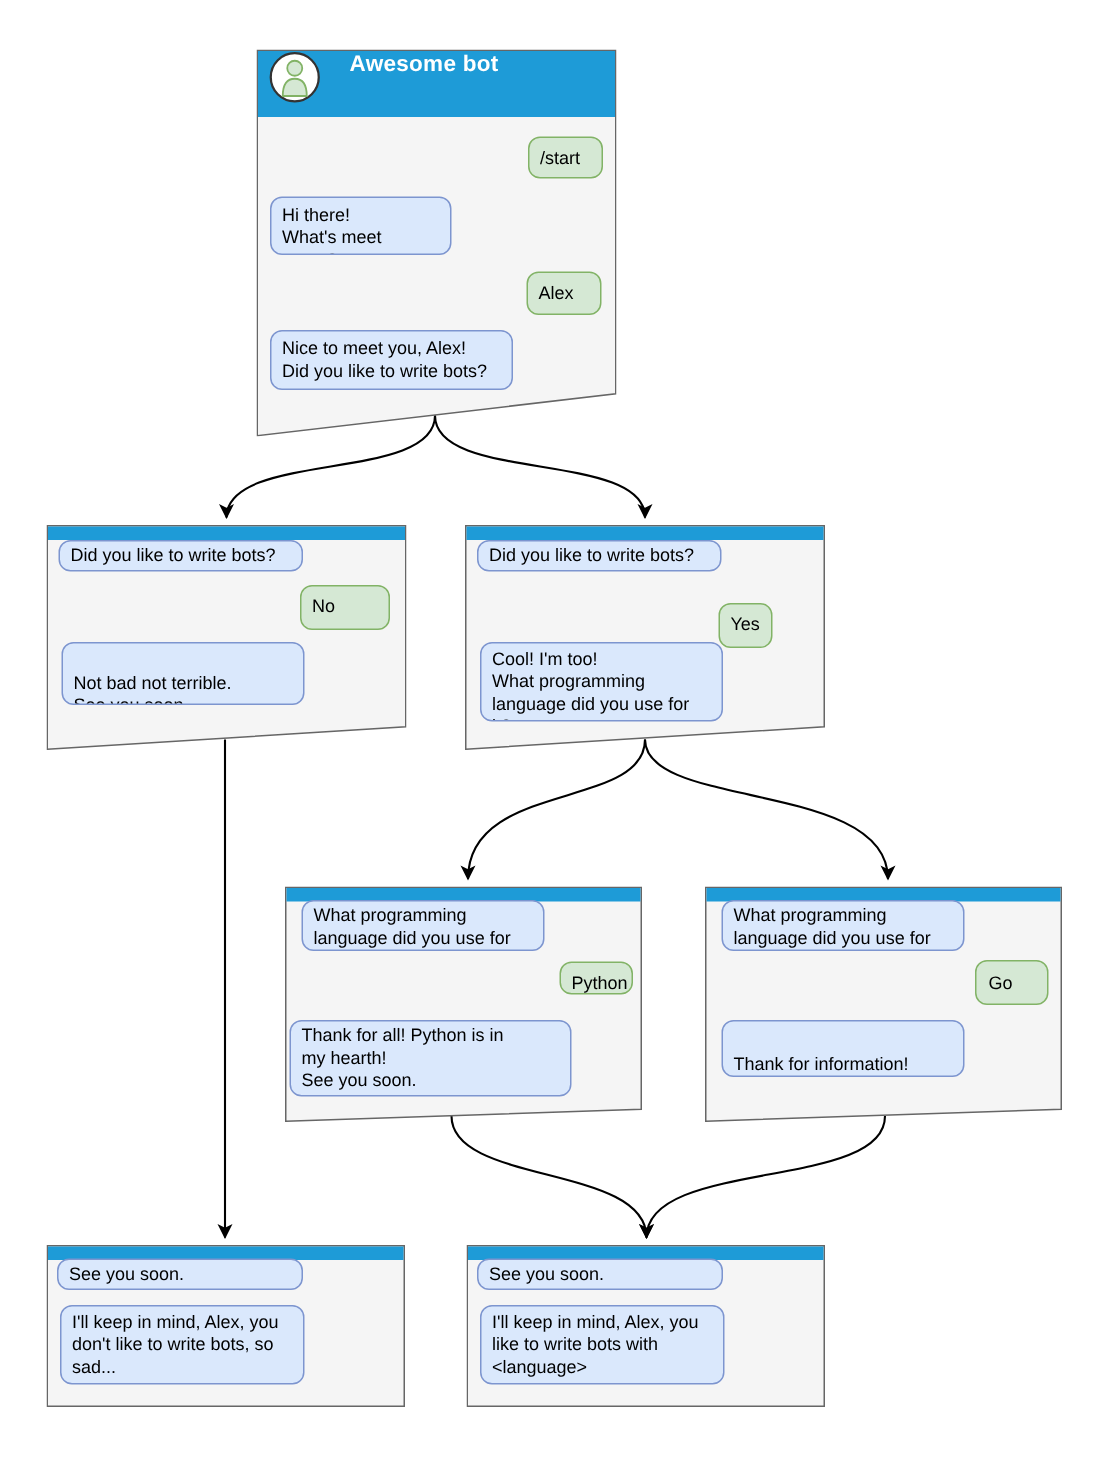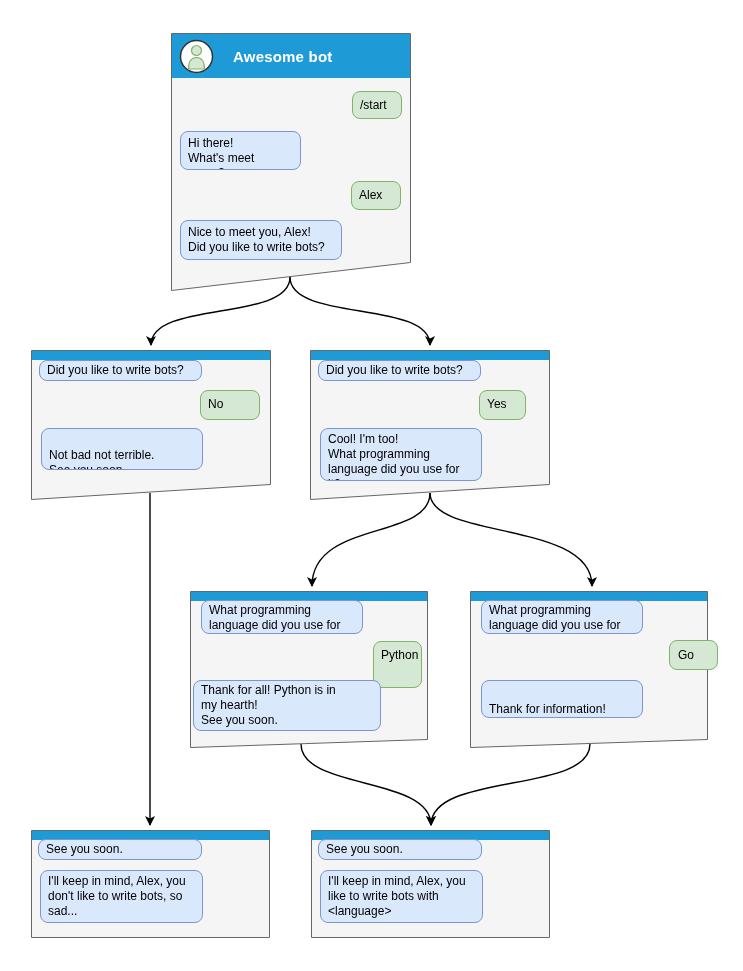--- a/index.html
+++ b/index.html
@@ -19,21 +19,21 @@
     font-family:"Liberation Sans",sans-serif;overflow:hidden;
   }
   .connector-layer{position:absolute;left:0;top:0;pointer-events:none;}
   .edge{fill:none;stroke:var(--edge-color);stroke-width:1.4px;}
   .window{position:absolute;}
   .frame{position:absolute;left:0;top:0;}
   .frame polygon{fill:var(--window-fill);stroke:var(--window-border);stroke-width:1;}
   .header{
     position:absolute;left:1px;right:1px;top:1px;
     background:var(--header-blue);
-    display:flex;align-items:center;
+    display:flex;
   }
   .header-thin{height:9px;}
   .header-main{height:44px;}
   .window-title{
     color:var(--title-color);font-size:15px;font-weight:bold;
     margin-left:19px;letter-spacing:.2px;
   }
   .avatar{margin-left:7px;display:block;}
   .bubble{
     position:absolute;box-sizing:border-box;
@@ -108,47 +108,47 @@
     <div class="bubble bot" style="left:10px;top:78px;width:162px;height:42px;padding-top:19px">Not bad not terrible.
 See you soon.</div>
   </div>
 
   <div class="window" style="left:310px;top:350px;width:240px;height:150px">
     <svg class="frame" width="240" height="150">
       <polygon points="0.5,0.5 239.5,0.5 239.5,134.5 0.5,149.5"></polygon>
     </svg>
     <div class="header header-thin"></div>
     <div class="bubble bot" style="left:8px;top:10px;width:163px;height:21px">Did you like to write bots?</div>
-    <div class="bubble user" style="left:169px;top:40px;width:47px;height:30px">Yes</div>
+    <div class="bubble user" style="left:169px;top:52px;width:36px;height:30px">Yes</div>
     <div class="bubble bot" style="left:10px;top:78px;width:162px;height:53px;padding-top:3px">Cool! I'm too!
 What programming
 language did you use for it?</div>
   </div>
 
   <div class="window" style="left:190px;top:591px;width:238px;height:157px">
     <svg class="frame" width="238" height="157">
       <polygon points="0.5,0.5 237.5,0.5 237.5,148.5 0.5,156.5"></polygon>
     </svg>
     <div class="header header-thin"></div>
     <div class="bubble bot" style="left:11px;top:9px;width:162px;height:34px">What programming
 language did you use for it?</div>
-    <div class="bubble user" style="left:183px;top:50px;width:49px;height:47px;padding:6px 7px">Python</div>
+    <div class="bubble user" style="left:183px;top:50px;width:49px;height:22px;padding:6px 7px">Python</div>
     <div class="bubble bot" style="left:3px;top:89px;width:188px;height:51px;padding-top:2px">Thank for all! Python is in
 my hearth!
 See you soon.</div>
   </div>
 
   <div class="window" style="left:470px;top:591px;width:238px;height:157px">
     <svg class="frame" width="238" height="157">
       <polygon points="0.5,0.5 237.5,0.5 237.5,148.5 0.5,156.5"></polygon>
     </svg>
     <div class="header header-thin"></div>
     <div class="bubble bot" style="left:11px;top:9px;width:162px;height:34px">What programming
 language did you use for it?</div>
-    <div class="bubble user" style="left:199px;top:49px;width:49px;height:30px;padding:7px 8px">Go</div>
+    <div class="bubble user" style="left:180px;top:49px;width:49px;height:30px;padding:7px 8px">Go</div>
     <div class="bubble bot" style="left:11px;top:89px;width:162px;height:38px;padding-top:21px">Thank for information!
 See you soon.</div>
   </div>
 
   <div class="window" style="left:31px;top:830px;width:239px;height:108px">
     <svg class="frame" width="239" height="108">
       <polygon points="0.5,0.5 238.5,0.5 238.5,107.5 0.5,107.5"></polygon>
     </svg>
     <div class="header header-thin"></div>
     <div class="bubble bot" style="left:7px;top:9px;width:164px;height:21px">See you soon.</div>

